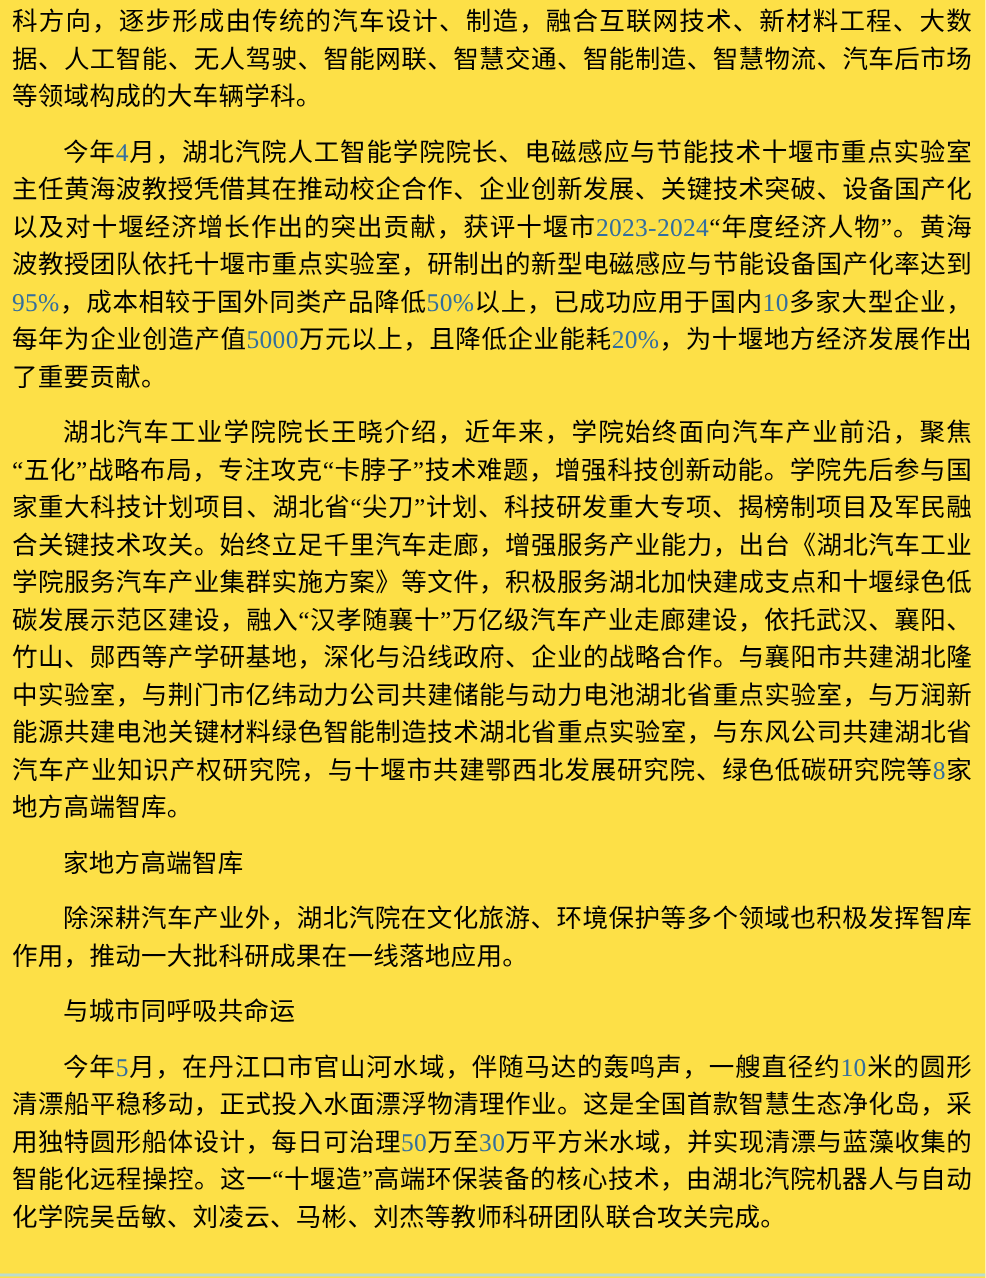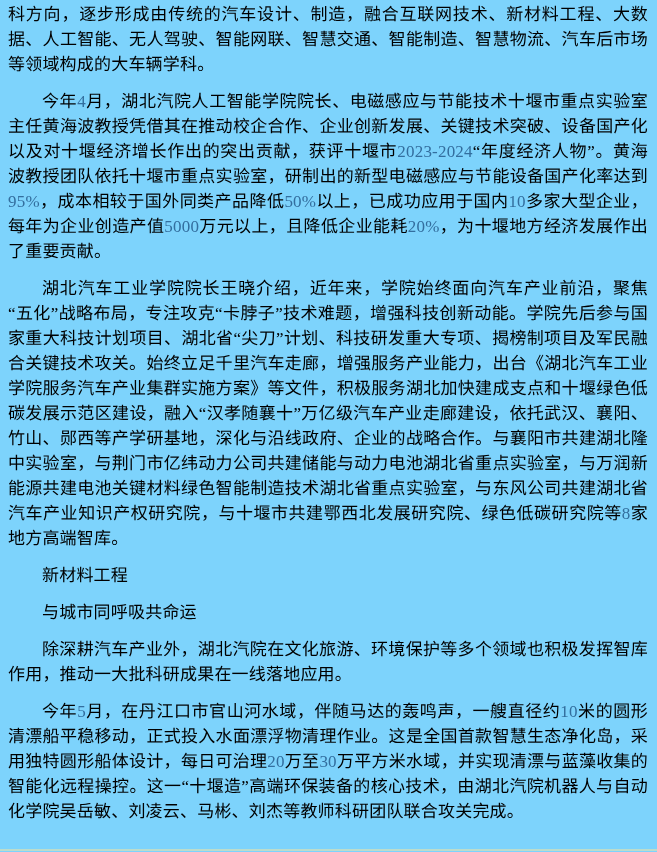--- a/index.html
+++ b/index.html
@@ -4,21 +4,21 @@
 <style>
   html, body {
     margin: 0;
     padding: 0;
     background: #ffffff;
   }
   .page {
     position: relative;
     width: 657px;
     height: 852px;
-    background: #7dd3fc;
+    background: #fde047;
     overflow: hidden;
     font-family: "Liberation Serif", "DejaVu Serif", serif;
     color: #000000;
   }
   .article {
     position: absolute;
     top: 2px;
     left: 8px;
     right: 9px;
   }
@@ -49,19 +49,19 @@
   }
 </style>
 </head>
 <body>
 
 <div class="page">
   <div class="article" id="article-body">
       <p class="">科方向，逐步形成由传统的汽车设计、制造，融合互联网技术、新材料工程、大数据、人工智能、无人驾驶、智能网联、智慧交通、智能制造、智慧物流、汽车后市场等领域构成的大车辆学科。</p>
       <p class="indent">今年<span class="num">4</span>月，湖北汽院人工智能学院院长、电磁感应与节能技术十堰市重点实验室主任黄海波教授凭借其在推动校企合作、企业创新发展、关键技术突破、设备国产化以及对十堰经济增长作出的突出贡献，获评十堰市<span class="num">2023-2024</span>“年度经济人物”。黄海波教授团队依托十堰市重点实验室，研制出的新型电磁感应与节能设备国产化率达到<span class="num">95%</span>，成本相较于国外同类产品降低<span class="num">50%</span>以上，已成功应用于国内<span class="num">10</span>多家大型企业，每年为企业创造产值<span class="num">5000</span>万元以上，且降低企业能耗<span class="num">20%</span>，为十堰地方经济发展作出了重要贡献。</p>
       <p class="indent">湖北汽车工业学院院长王晓介绍，近年来，学院始终面向汽车产业前沿，聚焦“五化”战略布局，专注攻克“卡脖子”技术难题，增强科技创新动能。学院先后参与国家重大科技计划项目、湖北省“尖刀”计划、科技研发重大专项、揭榜制项目及军民融合关键技术攻关。始终立足千里汽车走廊，增强服务产业能力，出台《湖北汽车工业学院服务汽车产业集群实施方案》等文件，积极服务湖北加快建成支点和十堰绿色低碳发展示范区建设，融入“汉孝随襄十”万亿级汽车产业走廊建设，依托武汉、襄阳、竹山、郧西等产学研基地，深化与沿线政府、企业的战略合作。与襄阳市共建湖北隆中实验室，与荆门市亿纬动力公司共建储能与动力电池湖北省重点实验室，与万润新能源共建电池关键材料绿色智能制造技术湖北省重点实验室，与东风公司共建湖北省汽车产业知识产权研究院，与十堰市共建鄂西北发展研究院、绿色低碳研究院等<span class="num">8</span>家地方高端智库。</p>
-      <p class="indent">新材料工程</p>
+      <p class="indent">家地方高端智库</p>
+      <p class="indent">除深耕汽车产业外，湖北汽院在文化旅游、环境保护等多个领域也积极发挥智库作用，推动一大批科研成果在一线落地应用。</p>
       <p class="indent">与城市同呼吸共命运</p>
-      <p class="indent">除深耕汽车产业外，湖北汽院在文化旅游、环境保护等多个领域也积极发挥智库作用，推动一大批科研成果在一线落地应用。</p>
-      <p class="indent">今年<span class="num">5</span>月，在丹江口市官山河水域，伴随马达的轰鸣声，一艘直径约<span class="num">10</span>米的圆形清漂船平稳移动，正式投入水面漂浮物清理作业。这是全国首款智慧生态净化岛，采用独特圆形船体设计，每日可治理<span class="num">20</span>万至<span class="num">30</span>万平方米水域，并实现清漂与蓝藻收集的智能化远程操控。这一“十堰造”高端环保装备的核心技术，由湖北汽院机器人与自动化学院吴岳敏、刘凌云、马彬、刘杰等教师科研团队联合攻关完成。</p>
+      <p class="indent">今年<span class="num">5</span>月，在丹江口市官山河水域，伴随马达的轰鸣声，一艘直径约<span class="num">10</span>米的圆形清漂船平稳移动，正式投入水面漂浮物清理作业。这是全国首款智慧生态净化岛，采用独特圆形船体设计，每日可治理<span class="num">50</span>万至<span class="num">30</span>万平方米水域，并实现清漂与蓝藻收集的智能化远程操控。这一“十堰造”高端环保装备的核心技术，由湖北汽院机器人与自动化学院吴岳敏、刘凌云、马彬、刘杰等教师科研团队联合攻关完成。</p>
     </div>
   <div class="bottom-rule"></div>
 </div>
 
 </body></html>

